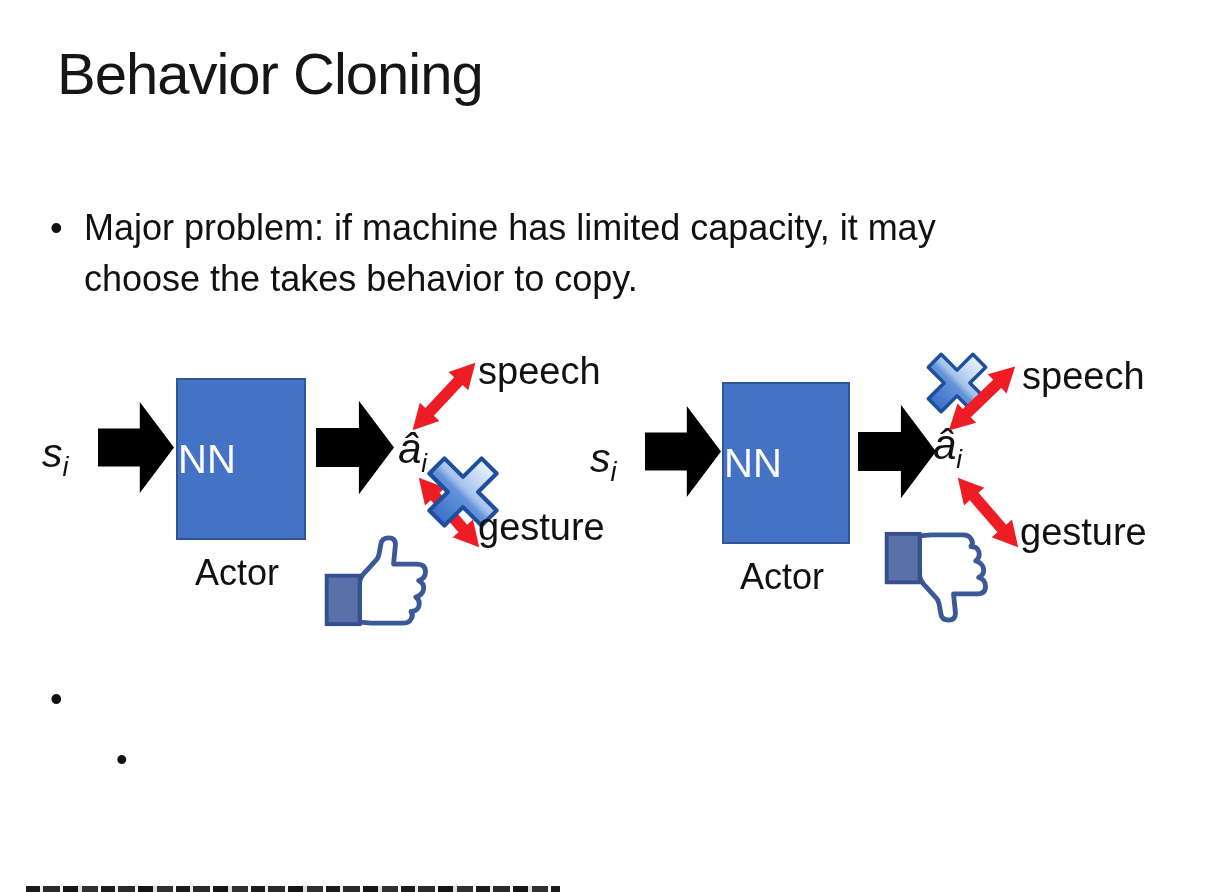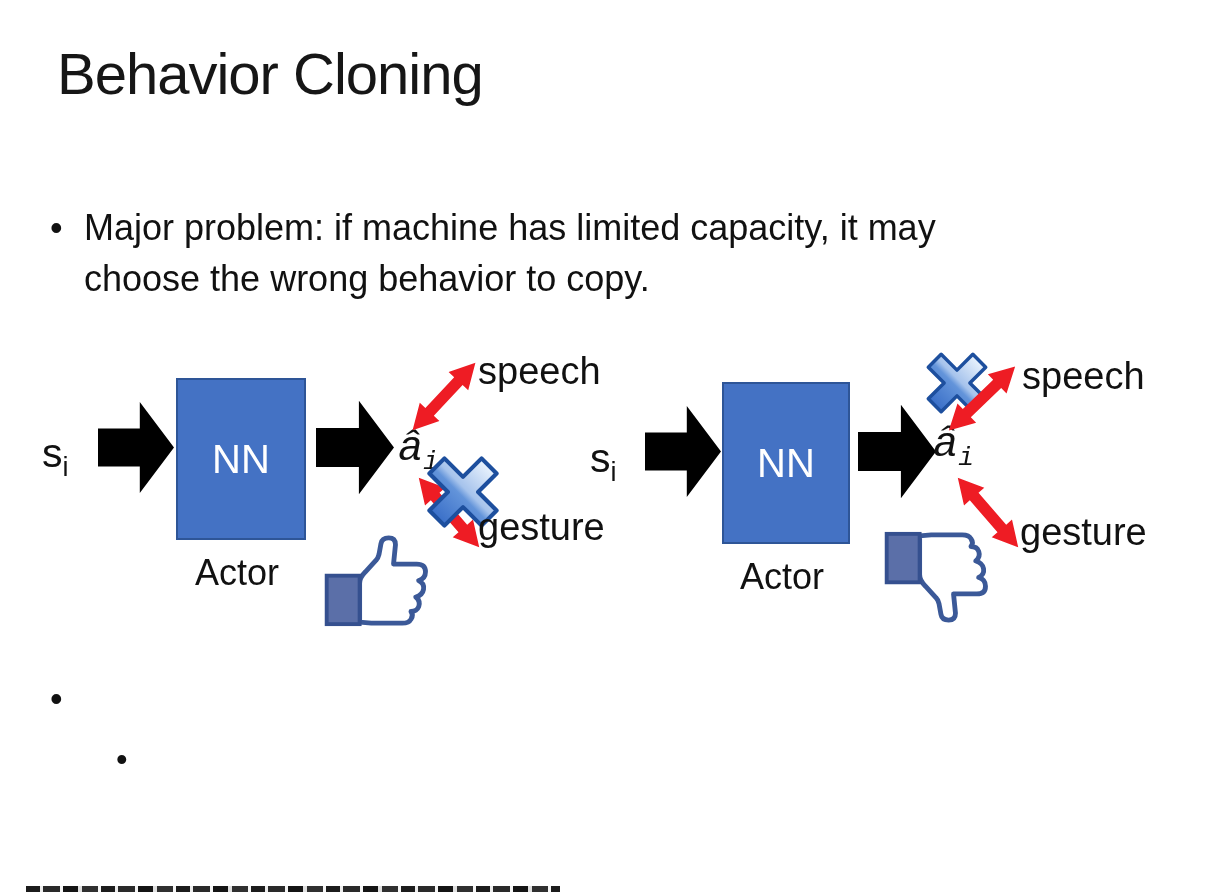--- a/index.html
+++ b/index.html
@@ -11,27 +11,27 @@
 
   .title { left:57px; top:40px; font-size:58px; color:#161616; letter-spacing:-1px; white-space:nowrap; }
 
   .bullet-row { display:flex; align-items:flex-start; }
   .dot { flex:0 0 34px; }
   .b1 { left:50px; top:202px; width:1010px; font-size:36px; line-height:51px; }
   .b2 { left:50px; top:674px; width:1140px; font-size:36px; line-height:50px; }
   .b3 { left:116px; top:737px; width:1020px; font-size:33px; line-height:46px; }
   .b3 .dot { flex:0 0 30px; }
 
-  .si { font-size:41px; white-space:nowrap; }
+  .si { font-size:41px; white-space:nowrap;font-style:italic; }
   .si sub { font-size:27px; }
-  .ahat { font-family:Liberation Mono, monospace; font-style:italic; font-size:42px; white-space:nowrap; }
+  .ahat { font-family:Liberation Sans, sans-serif; font-style:italic; font-size:42px; white-space:nowrap; }
   .ahat sub { font-size:26px; }
 
   .nnbox {
-    display:flex; align-items:center; justify-content:center;
+    display:flex; align-items:center; 
     background:var(--nn_box_fill,#4472c4); border:2px solid var(--nn_box_border,#2e5597);
     color:#fff; font-size:40px; box-sizing:border-box;
   }
   .actor { font-size:36px; white-space:nowrap; }
   .dlabel { font-size:38px; white-space:nowrap; }
 
   svg.black-arrow { fill:var(--arrow_black,#000); }
   svg.red-arrow  { fill:var(--arrow_red,#ee1c24); }
 
   .cutoff-strip {
@@ -72,21 +72,21 @@
     </symbol>
   </defs>
 </svg>
 
 <div class="slide" style="--background: #ffffff; --text: #111111; --nn_box_fill: #4472c4; --nn_box_border: #2e5597; --arrow_black: #000000; --arrow_red: #ee1c24; --cross_blue: #4a84d8; --thumb_navy: #3b5998; --thumb_cuff: #5b6fa8;">
 
   <div class="abs title">Behavior Cloning</div>
 
   <div class="abs bullet-row b1">
     <span class="dot">•</span>
-    <span>Major problem: if machine has limited capacity, it may choose the wrong behavior to copy.</span>
+    <span>Major problem: if machine has limited capacity, it may choose the takes behavior to copy.</span>
   </div>
 
   <div class="abs si" style="left:42px; top:430px;">
     <span>s</span><sub>i</sub>
   </div>
 
   <svg class="abs black-arrow" style="left:98px; top:400px;" width="76" height="95">
       <use href="#block-arrow"></use>
     </svg>
 

